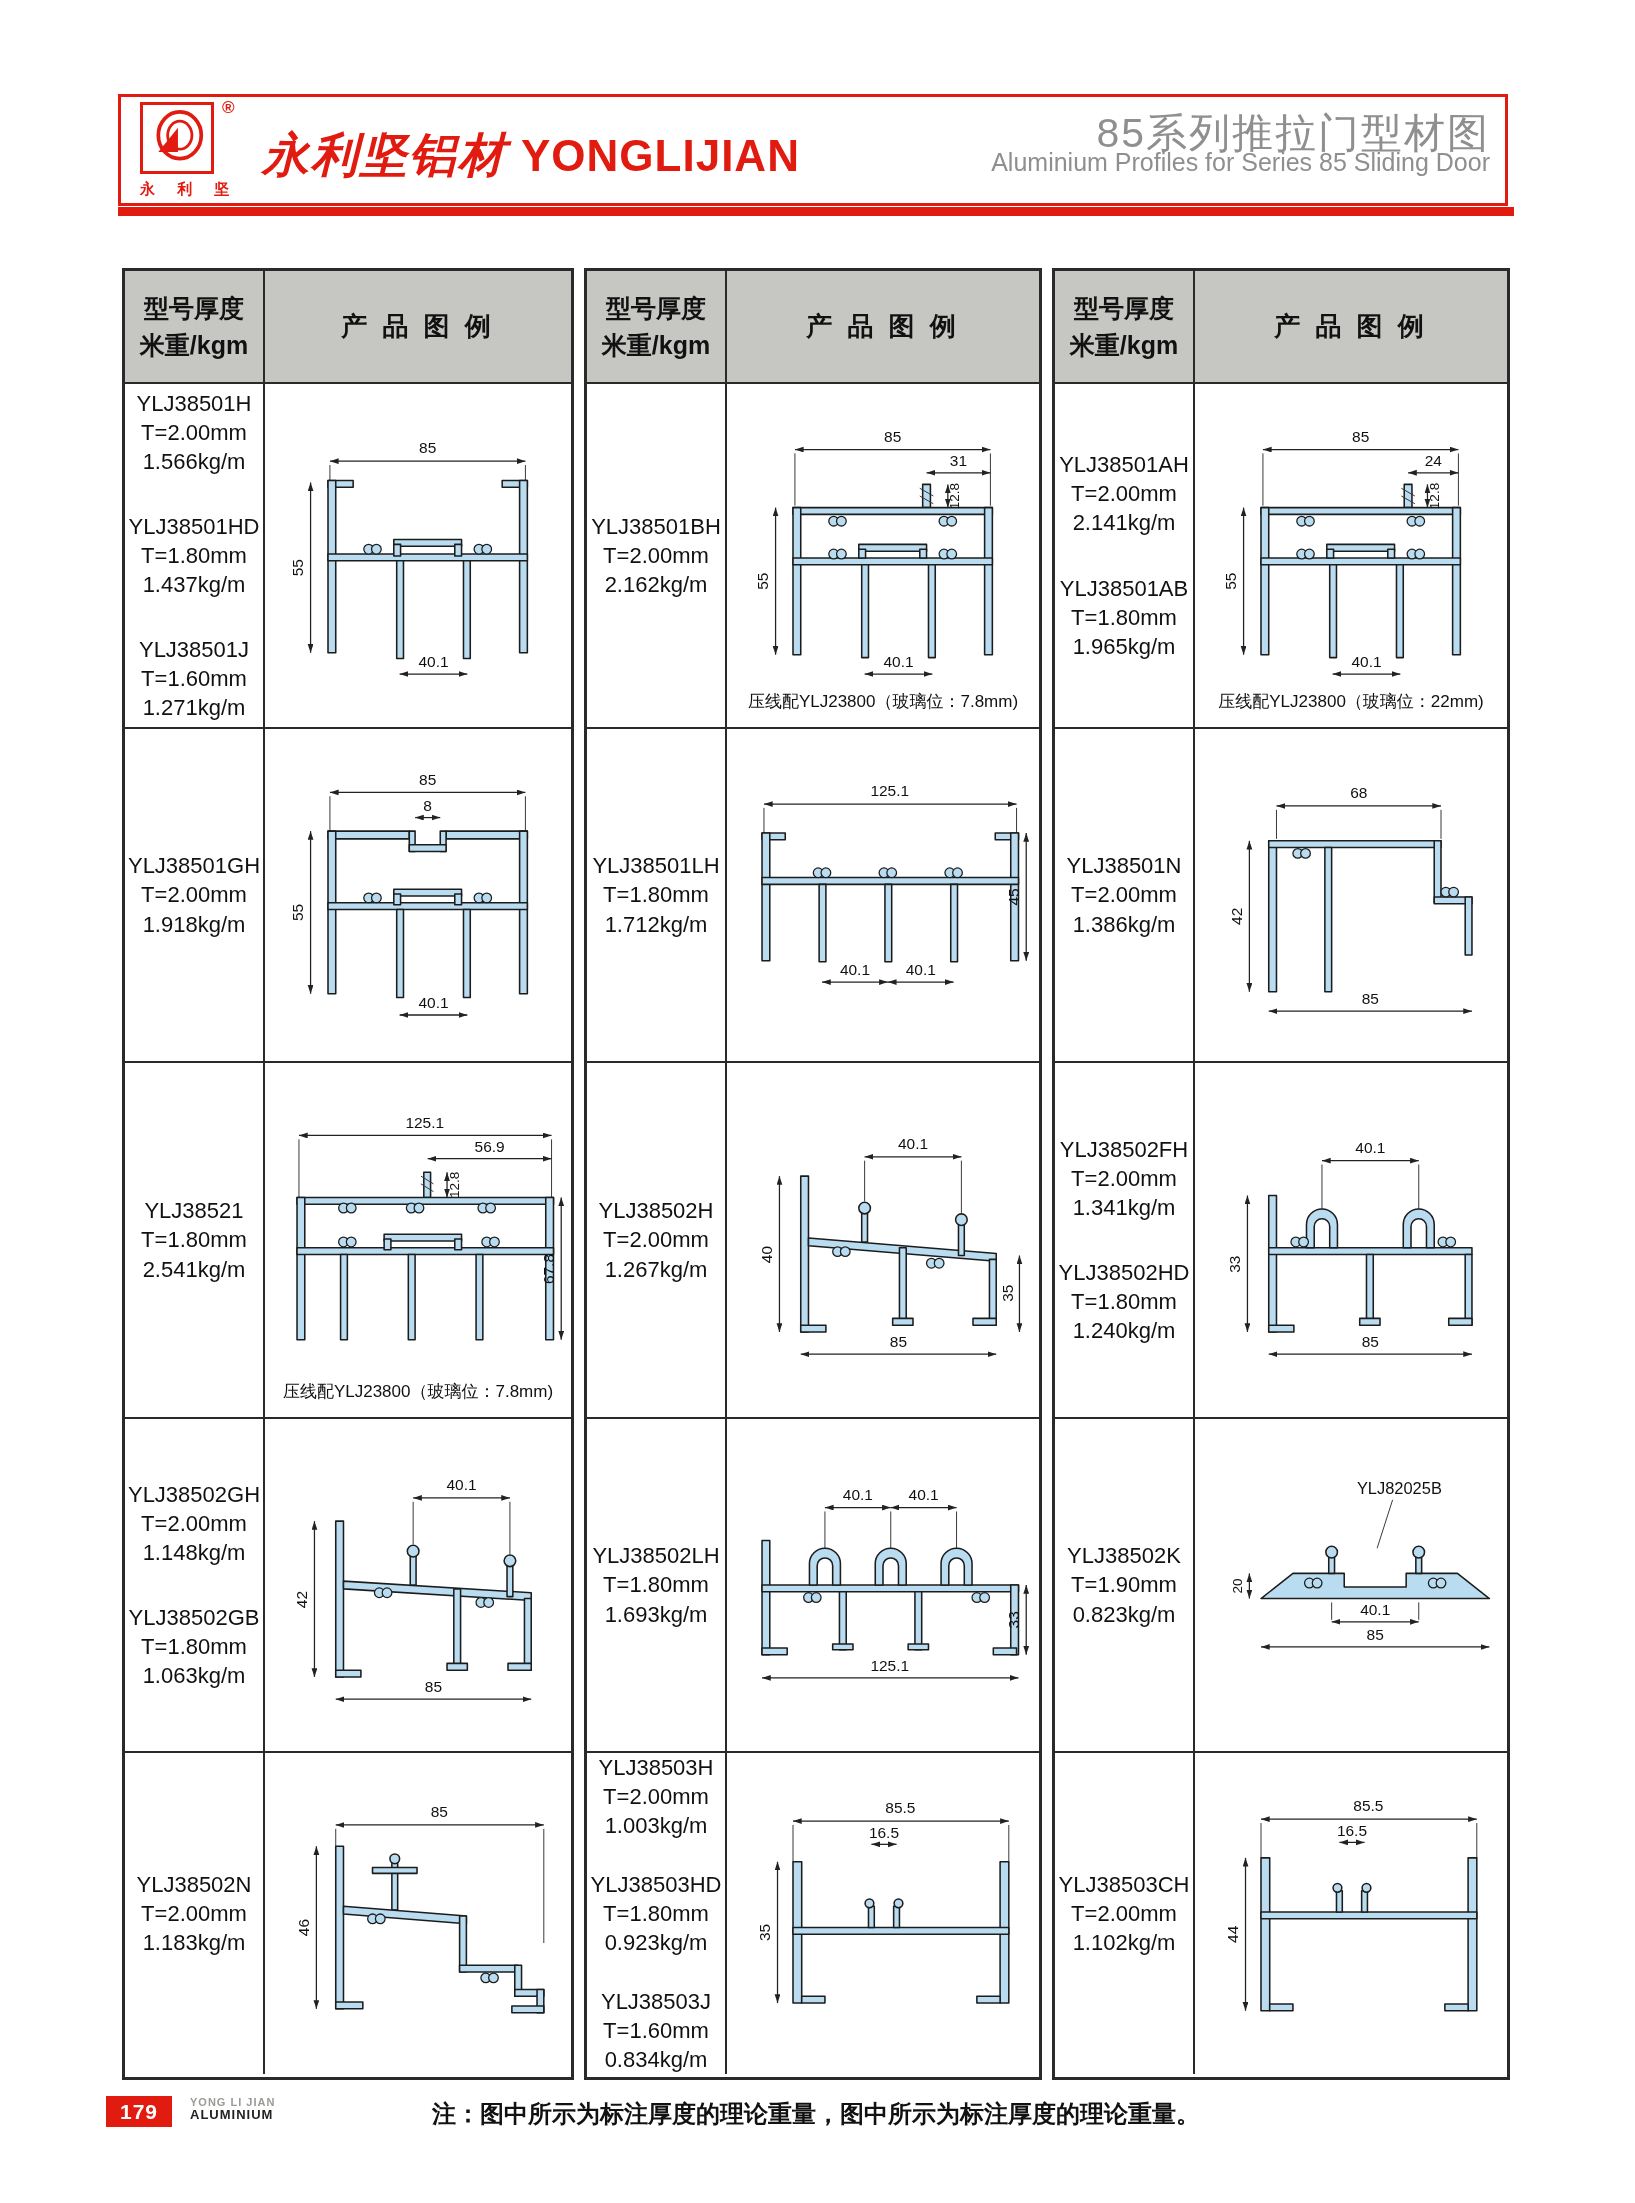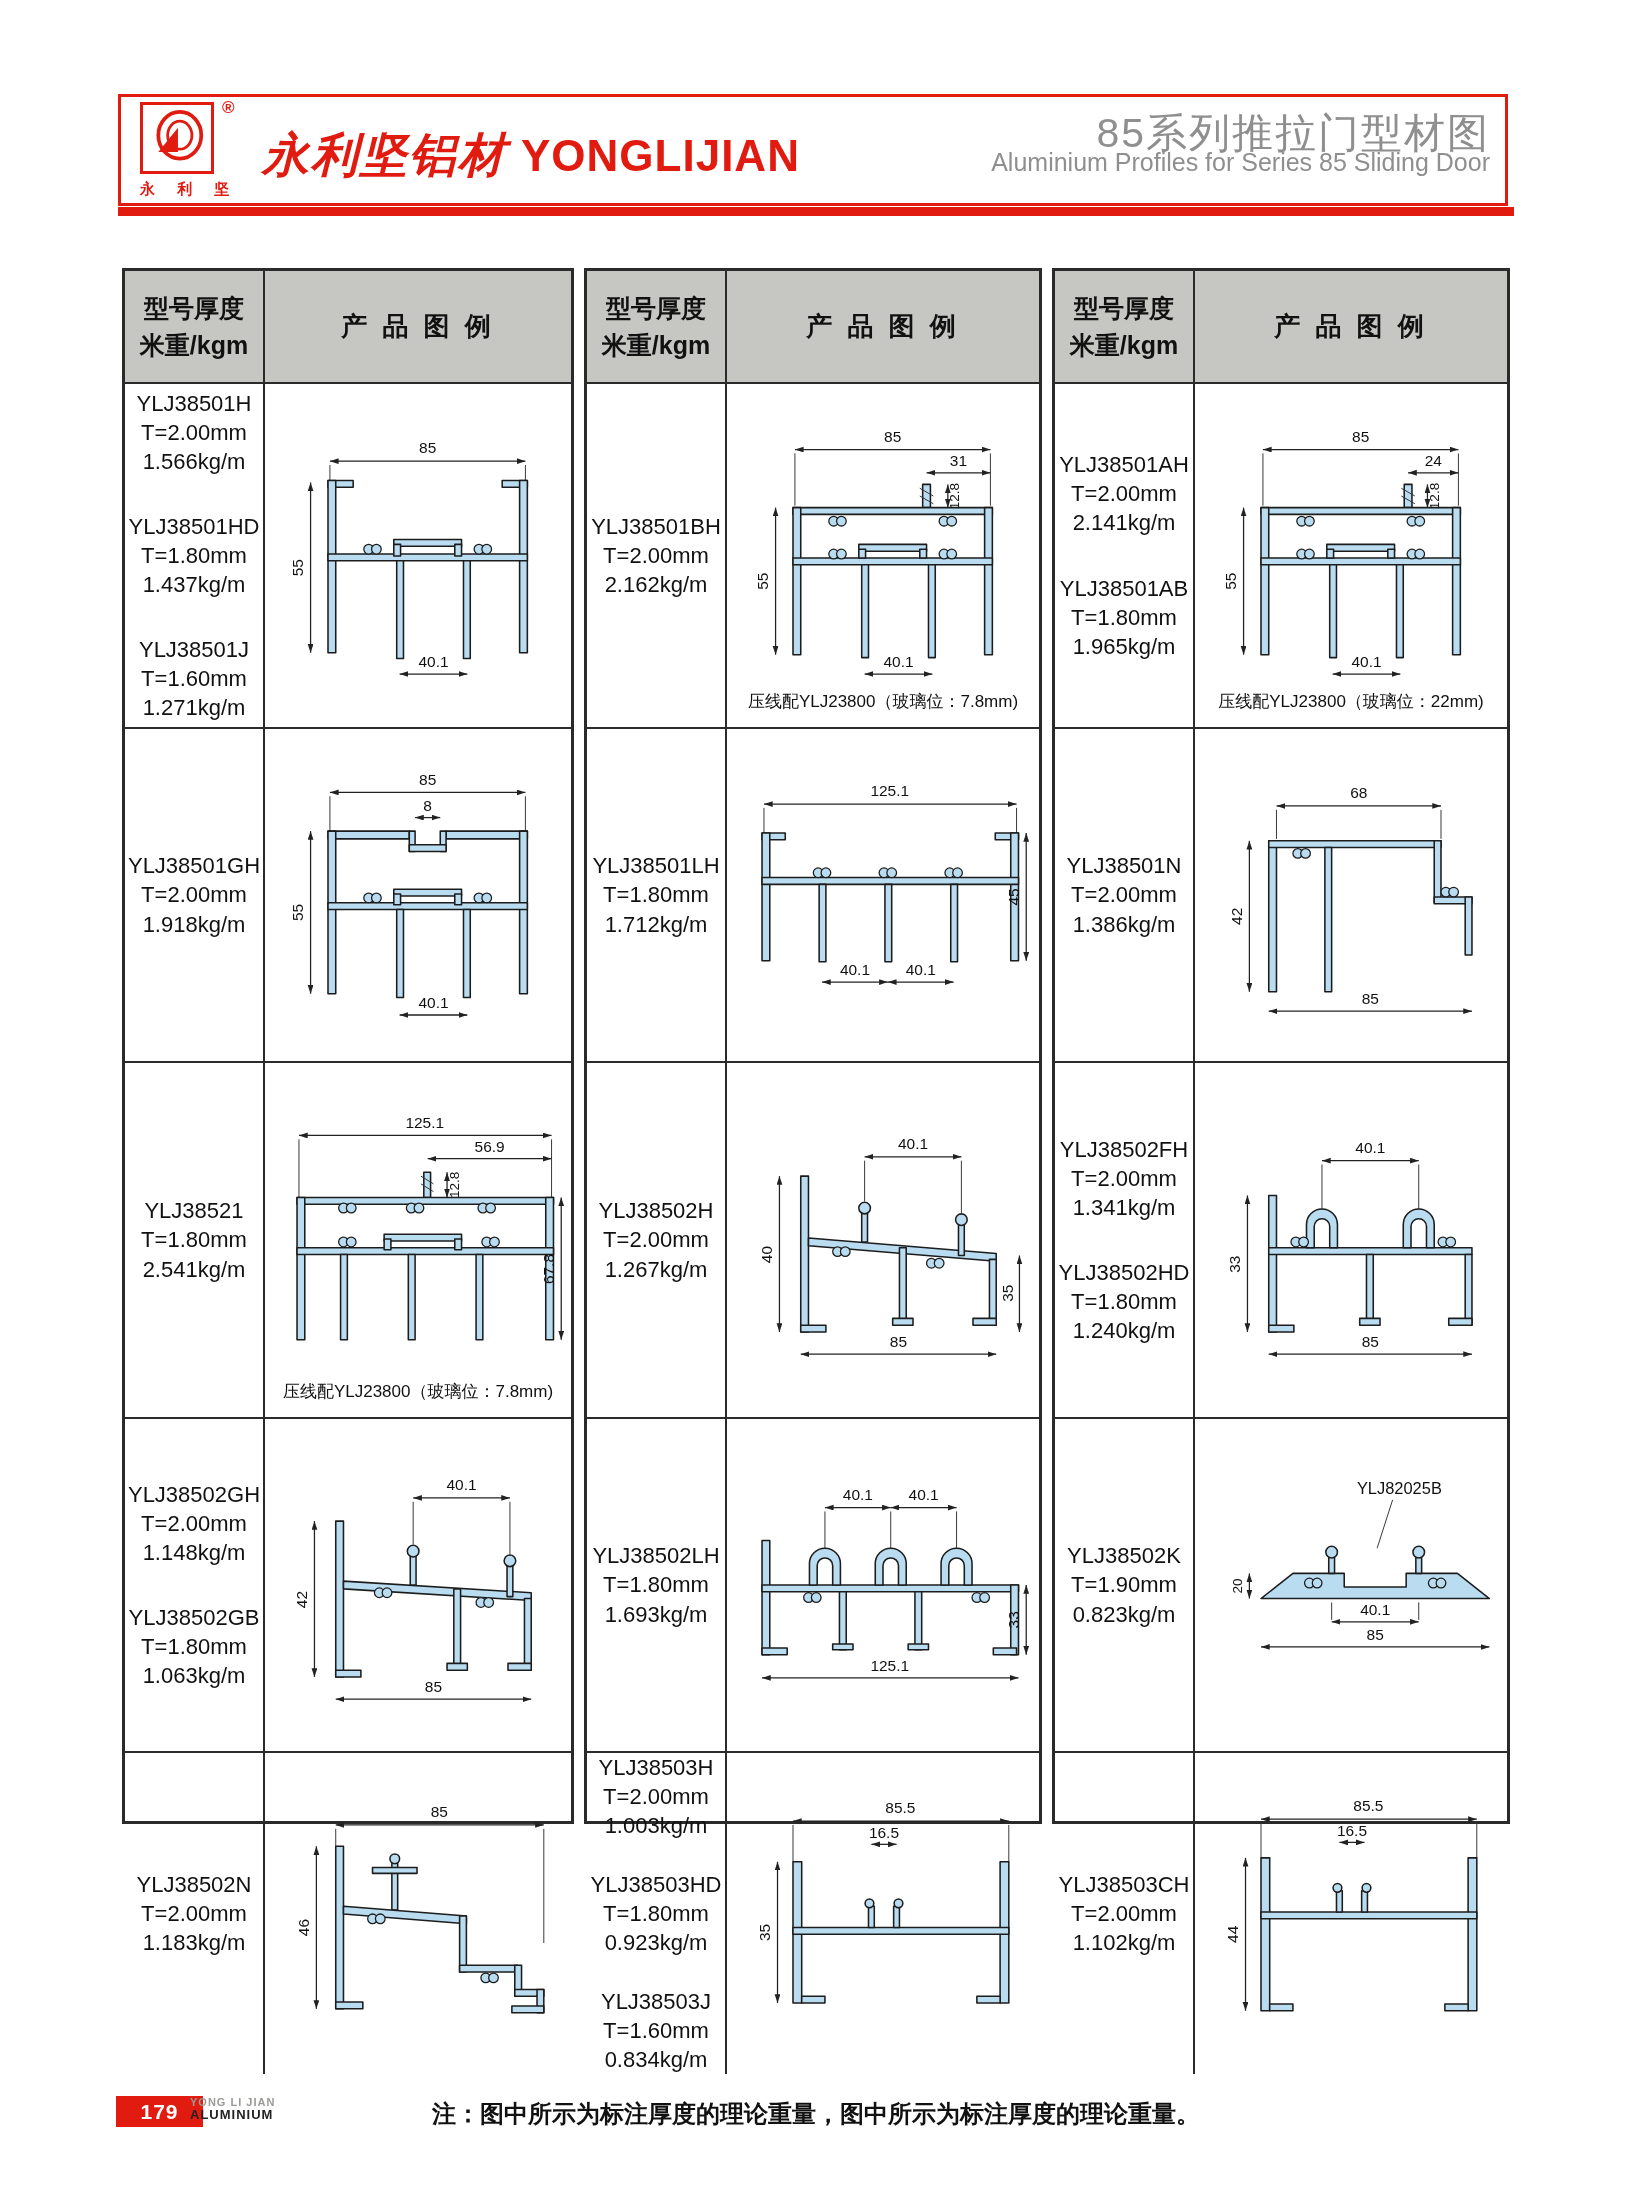--- a/index.html
+++ b/index.html
@@ -17,21 +17,21 @@
   .logo-chars{position:absolute;left:0;top:78px;width:96px;color:#e11b10;font-size:15px;
               font-weight:bold;letter-spacing:9px;white-space:nowrap;}
   .brand{position:absolute;left:262px;top:124px;white-space:nowrap;}
   .brand-cn{font-size:47px;font-weight:bold;color:#e11b10;letter-spacing:2px;font-style:italic;}
   .brand-en{font-size:44px;font-weight:bold;color:#e11b10;letter-spacing:1px;margin-left:14px;}
   .title-cn{position:absolute;right:145px;top:106px;font-size:41px;color:#8f8f8f;
             letter-spacing:2px;text-align:right;}
   .title-en{position:absolute;right:145px;top:148px;font-size:25px;color:#8f8f8f;text-align:right;}
 
   
-  .ptable{position:absolute;top:268px;height:1556px;border:3px solid #2a2a2a;background:#fff;
+  .ptable{position:absolute;top:268px;height:1812px;border:3px solid #2a2a2a;background:#fff;
           display:grid;grid-template-columns:140px 1fr;
           grid-template-rows:113px 345px 334px 356px 334px 321px;box-sizing:border-box;}
   .t1{left:122px;width:452px;}
   .t2{left:584px;width:458px;}
   .t3{left:1052px;width:458px;}
   .cell{border-right:2px solid #2a2a2a;border-bottom:2px solid #2a2a2a;position:relative;
         box-sizing:border-box;}
   .noR{border-right:none;}
   .noB{border-bottom:none;}
   .hcell{background:#c6c6c3;display:flex;flex-direction:column;align-items:center;
@@ -48,21 +48,21 @@
   .prof rect,.prof path{fill:#b9dcf1;stroke:#1c1c1c;stroke-width:1.6;stroke-linejoin:round;}
   circle.boss{fill:#b9dcf1;stroke:#1c1c1c;stroke-width:1.3;}
   circle.knob{fill:#b9dcf1;stroke:#1c1c1c;stroke-width:1.6;}
   line.dim{stroke:#222;stroke-width:1.3;}
   line.ext{stroke:#333;stroke-width:1;}
   text.dimtxt{font-size:16px;fill:#111;}
   text.dimtxt.small{font-size:14px;}
   text.figlabel{font-size:17px;fill:#111;}
 
   
-  .badge{position:absolute;left:116px;top:2096px;width:87px;height:31px;background:#e11b10;
+  .badge{position:absolute;left:106px;top:2096px;width:66px;height:31px;background:#e11b10;
          color:#fff;font-size:21px;font-weight:bold;display:flex;align-items:center;
          justify-content:center;letter-spacing:1px;}
   .badge-brand{position:absolute;left:190px;top:2096px;line-height:1.1;}
   .badge-brand .l1{font-size:11px;color:#9a9a96;font-weight:bold;letter-spacing:1px;}
   .badge-brand .l2{font-size:13px;color:#222;font-weight:bold;letter-spacing:1px;}
   .footer-note{position:absolute;left:432px;top:2098px;font-size:24px;font-weight:bold;color:#111;}
 </style>
 </head>
 <body>
 

